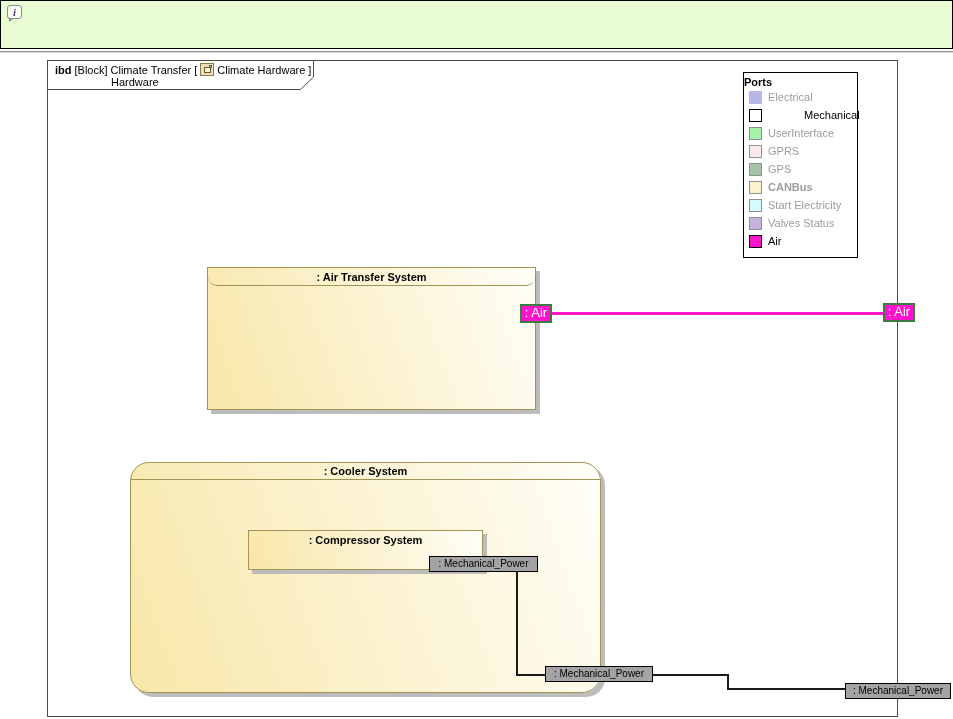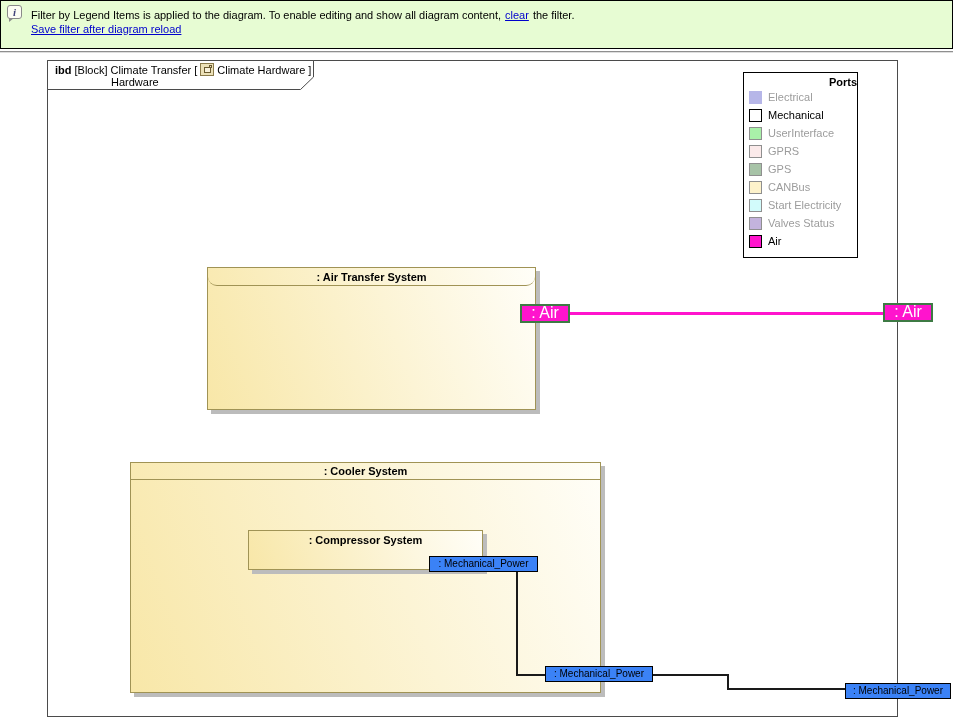--- a/index.html
+++ b/index.html
@@ -33,73 +33,65 @@
   .kw { font-weight:bold;text-align:right; }
   .diagram-mini-icon { display:inline-block; width:14px; height:13px; background:#ece1b8;
               border:1px solid #8a7a4a; position:relative; }
   .diagram-mini-icon .inner { position:absolute; left:3px; top:3px; width:7px; height:6px;
               border:1px solid #6a5a30; background:#f7f0da; }
   .diagram-mini-icon .dot { position:absolute; right:1px; top:1px; width:3px; height:3px; border:1px solid #6a5a30; }
 
   
   .legend { position:absolute; left:743px; top:72px; width:115px; height:186px;
             background:#fff; border:1px solid #000; z-index:4; }
-  .legend-title { text-align:right; font-weight:bold; font-size:11px; padding-top:3px; }
+  .legend-title { text-align:left; font-weight:bold; font-size:11px; padding-top:3px; }
   .legend-row { display:flex; align-items:center; height:18px; padding-left:5px; gap:6px; font-size:11px; }
   .swatch { width:13px; height:13px; border:1px solid #8f8f8f; flex:0 0 auto; }
 
   
   .block { position:absolute; border:1px solid #a09355;
            background:linear-gradient(250deg, #fffef8 0%, #f8e7a8 100%);
            box-shadow:4px 4px 0 #bcbcbc; z-index:2; }
   .block-header { text-align:center; font-weight:bold; font-size:11px; color:#000; }
   .with-sep { border-bottom:1px solid #a09355; }
 
   #blk-air   { left:207px; top:267px; width:329px; height:143px; }
   #blk-air    .block-header { height:18px; line-height:18px;border-radius:9px; }
-  #blk-cool  { left:130px; top:462px; width:471px; height:231px; }
+  #blk-cool  { left:130px; top:462px; width:471px; height:231px;border-radius:19px; }
   #blk-cool   .block-header { height:17px; line-height:17px; }
   #blk-comp  { left:248px; top:530px; width:235px; height:40px; }
   #blk-comp   .block-header { height:17px; line-height:19px; }
 
   
-  .port-air { position:absolute; width:50px; height:19px; border:2px solid #3d7a44;
-              color:#fff; font-size:16px; text-align:center; line-height:14px; z-index:8; }
+  .port-air { position:absolute; width:32px; height:19px; border:2px solid #3d7a44;
+              color:#fff; font-size:13px; text-align:center; line-height:14px; z-index:8; }
   #port-air-src   { left:520px; top:304px; }
   #port-air-frame { left:883px; top:303px; }
   .flow-air { position:absolute; left:550px; top:312px; width:334px; height:3px; z-index:7; }
 
-  .port-white { position:absolute; background:#3b82f6; border:1px solid #000; color:#000;
+  .port-white { position:absolute; background:#a3a3a3; border:1px solid #000; color:#000;
                 font-size:10px; text-align:center; line-height:14px; white-space:nowrap; z-index:8; }
   #port-mech-src   { left:429px; top:556px; width:109px; height:16px; }
   #port-mech-mid   { left:545px; top:666px; width:108px; height:16px; }
   #port-mech-frame { left:845px; top:683px; width:106px; height:16px; }
 
   .seg { position:absolute; z-index:7; }
   #seg-v1 { left:516px; top:572px; width:2px;  height:104px; }
   #seg-h1 { left:516px; top:674px; width:31px; height:2px; }
   #seg-h2 { left:652px; top:674px; width:77px; height:2px; }
   #seg-v2 { left:727px; top:674px; width:2px;  height:16px; }
   #seg-h3 { left:727px; top:688px; width:120px; height:2px; }
 </style>
 </head>
 <body>
 
 <div id="screen">
 
   <div class="banner" style="background-color: rgb(231, 252, 211);">
     <div class="info-icon">i<span class="tail"></span></div>
-    <div class="banner-text">
-      <div>
-        <span>Filter by Legend Items is applied to the diagram. To enable editing and show all diagram content,</span><a class="lnk-clear" style="color: rgb(0, 0, 204);">clear</a><span>the filter.</span>
-      </div>
-      <div>
-        <a style="color: rgb(0, 0, 204);">Save filter after diagram reload</a>
-      </div>
-    </div>
   </div>
   <div class="panel-sep"></div>
   <div class="panel-sep2"></div>
 
   <div class="frame"></div>
 
   <svg class="tab-svg" width="268" height="31">
     <path d="M0.5,0.5 H266.5 V17 L253.5,29.5 H0.5 Z" fill="#ffffff" stroke="#4b4b4b" stroke-width="1"></path>
   </svg>
   <div class="tab-text">
@@ -119,37 +111,37 @@
   </div>
 
   <div class="legend">
     <div class="legend-title">Ports</div>
     <div class="legend-row">
       <span class="swatch" style="background-color: rgb(182, 182, 232); border-color: rgb(182, 182, 232);"></span>
       <span style="color: rgb(156, 156, 156);">Electrical</span>
     </div>
     <div class="legend-row">
       <span class="swatch" style="background-color: rgb(255, 255, 255); border-color: rgb(0, 0, 0);"></span>
-      <span style="color: rgb(0, 0, 0);">Mechanical</span>
+      <span style="color: rgb(0, 0, 0); margin-left: 36px;">Mechanical</span>
     </div>
     <div class="legend-row">
       <span class="swatch" style="background-color: rgb(169, 241, 169); border-color: rgb(143, 143, 143);"></span>
       <span style="color: rgb(156, 156, 156);">UserInterface</span>
     </div>
     <div class="legend-row">
       <span class="swatch" style="background-color: rgb(251, 234, 234); border-color: rgb(143, 143, 143);"></span>
       <span style="color: rgb(156, 156, 156);">GPRS</span>
     </div>
     <div class="legend-row">
       <span class="swatch" style="background-color: rgb(167, 195, 167); border-color: rgb(143, 143, 143);"></span>
       <span style="color: rgb(156, 156, 156);">GPS</span>
     </div>
     <div class="legend-row">
       <span class="swatch" style="background-color: rgb(253, 242, 203); border-color: rgb(143, 143, 143);"></span>
-      <span style="color: rgb(156, 156, 156);">CANBus</span>
+      <span style="color: rgb(156, 156, 156); font-weight: bold;">CANBus</span>
     </div>
     <div class="legend-row">
       <span class="swatch" style="background-color: rgb(210, 251, 251); border-color: rgb(143, 143, 143);"></span>
       <span style="color: rgb(156, 156, 156);">Start Electricity</span>
     </div>
     <div class="legend-row">
       <span class="swatch" style="background-color: rgb(195, 179, 221); border-color: rgb(143, 143, 143);"></span>
       <span style="color: rgb(156, 156, 156);">Valves Status</span>
     </div>
     <div class="legend-row">

